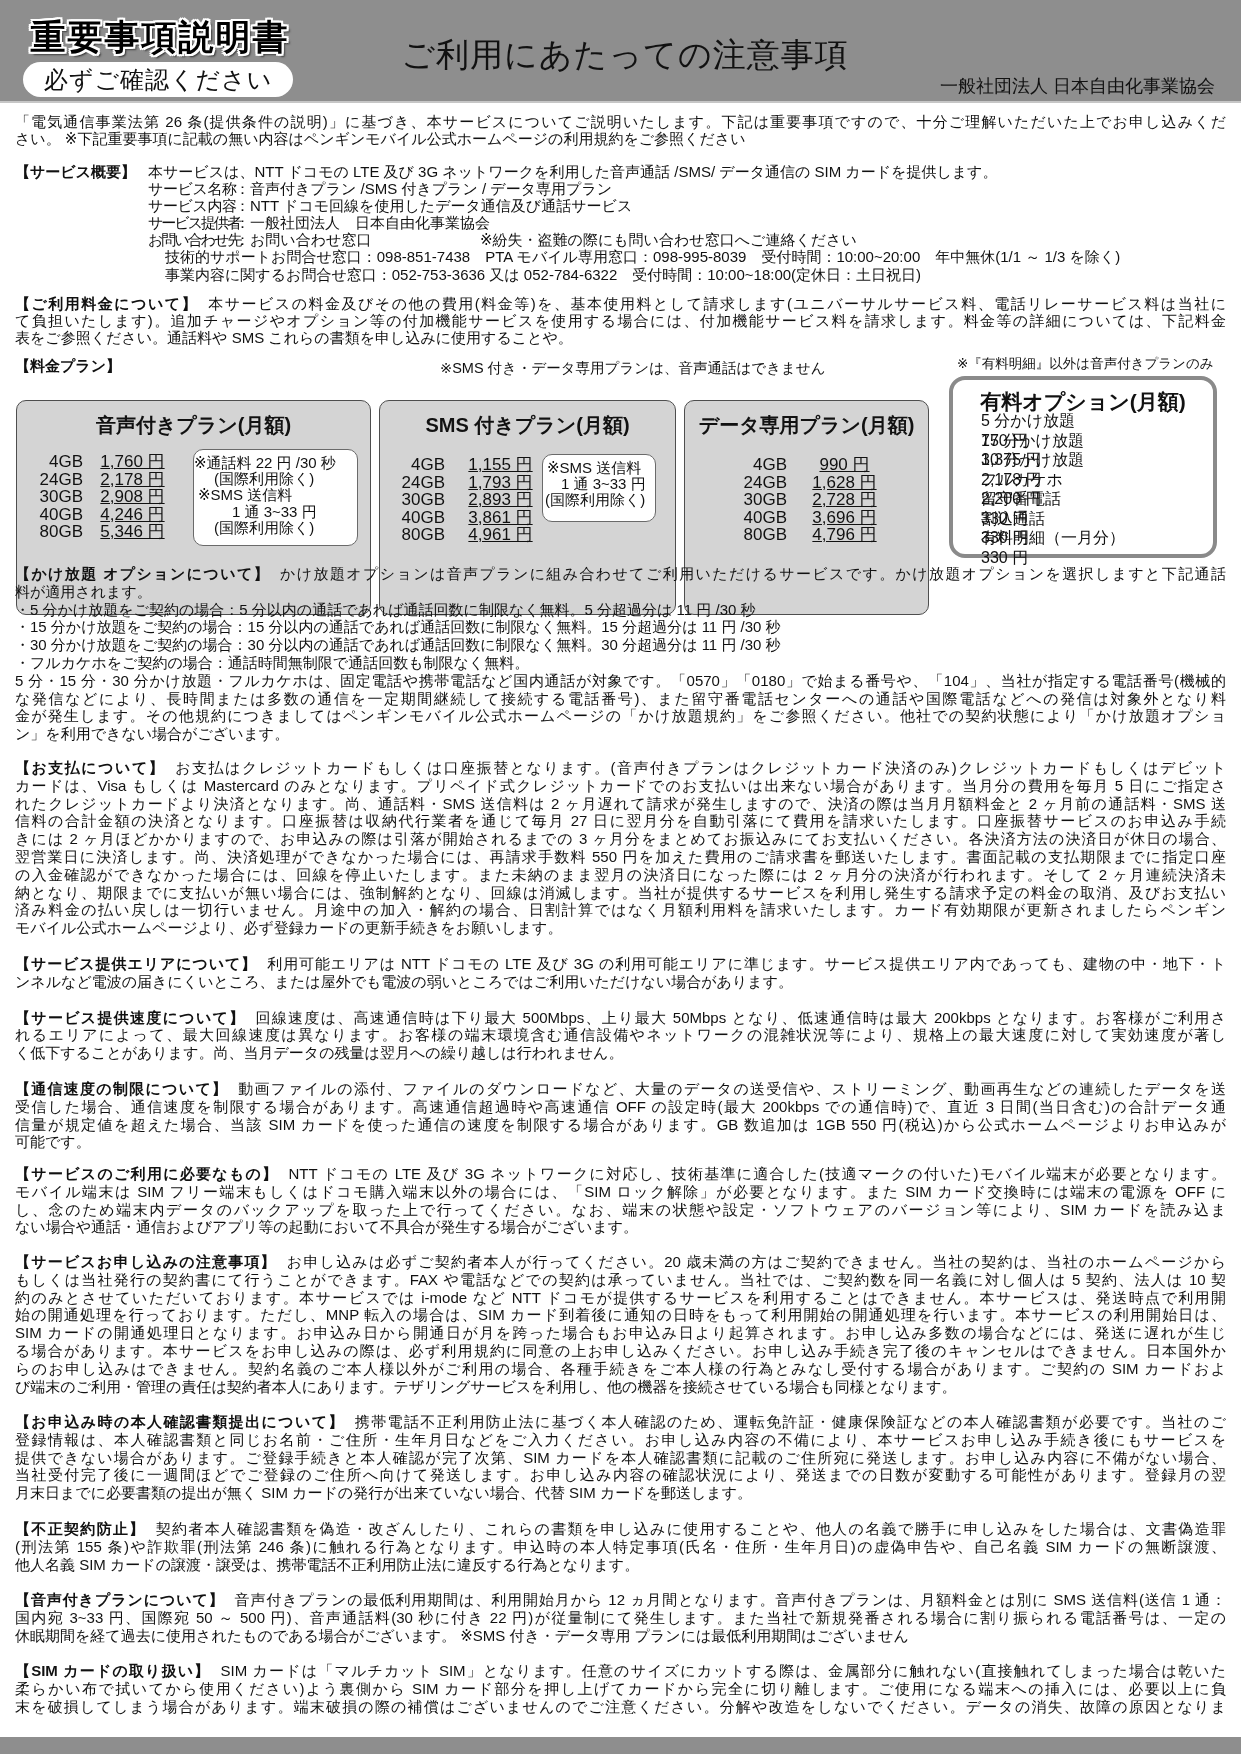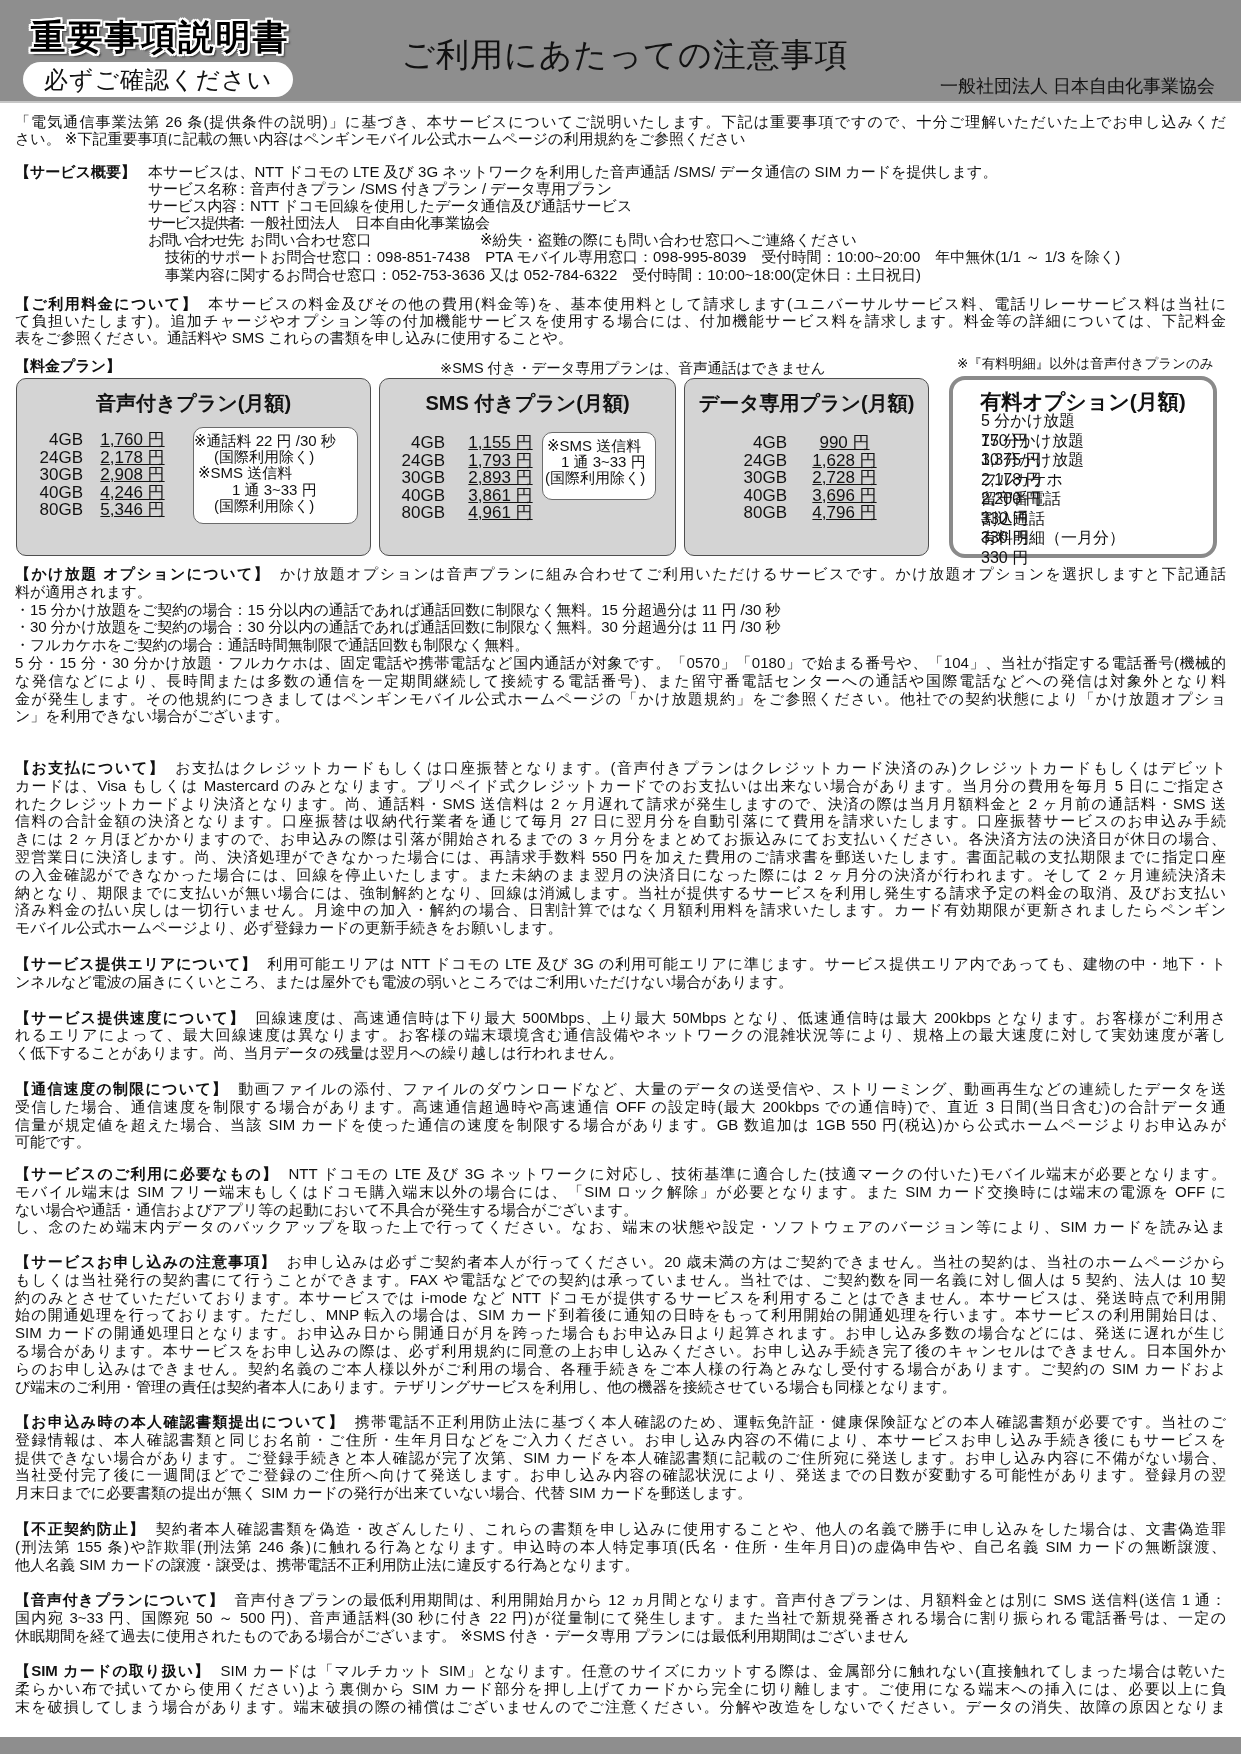--- a/index.html
+++ b/index.html
@@ -42,21 +42,21 @@
   }
   .ov-value-fixed { display: inline-block; width: 230px; }
   .ov-contact { padding-left: 150px; }
 
   
   .price-label { position: absolute; left: 15px; top: 357px; height: 17px; line-height: 17px; font-weight: bold; }
   .price-note-c { position: absolute; left: 440px; top: 360px; font-size: 14.5px; line-height: 17px; }
   .price-note-r { position: absolute; left: 957px; top: 355px; font-size: 13.5px; line-height: 17px; }
 
   .plan {
-    position: absolute; top: 378px; height: 178px; background: #d4d4d4;
+    position: absolute; top: 400px; height: 215px; background: #d4d4d4;
     border: 1px solid #4e4e4e; border-radius: 10px;
   }
   .plan-title {
     position: absolute; left: 0; right: 0; top: 12px; height: 24px; line-height: 24px;
     text-align: center; font-size: 20px; font-weight: bold; white-space: nowrap;
   }
   .rows { position: absolute; left: 0; }
   .row { height: 17.5px; line-height: 17.5px; font-size: 17px; white-space: nowrap; }
   .row .gb { display: inline-block; text-align: right; }
   .row .pr { display: inline-block; text-align: center; text-decoration: underline; }
@@ -187,20 +187,21 @@
     <div class="opt-row">
         <span>有料明細（一月分）</span>
         <span>330 円</span>
       </div>
   </div>
 </div>
 
 <div class="blk" style="top:565px">
   <div class="ln j"><span class="h">【かけ放題 オプションについて】</span><span>かけ放題オプションは音声プランに組み合わせてご利用いただけるサービスです。かけ放題オプションを選択しますと下記通話</span></div>
   <div class="ln">料が適用されます。</div>
+  <div class="ln">・5 分かけ放題をご契約の場合：5 分以内の通話であれば通話回数に制限なく無料。5 分超過分は 11 円 /30 秒</div>
   <div class="ln">・15 分かけ放題をご契約の場合：15 分以内の通話であれば通話回数に制限なく無料。15 分超過分は 11 円 /30 秒</div>
   <div class="ln">・30 分かけ放題をご契約の場合：30 分以内の通話であれば通話回数に制限なく無料。30 分超過分は 11 円 /30 秒</div>
   <div class="ln">・フルカケホをご契約の場合：通話時間無制限で通話回数も制限なく無料。</div>
   <div class="ln j">5 分・15 分・30 分かけ放題・フルカケホは、固定電話や携帯電話など国内通話が対象です。「0570」「0180」で始まる番号や、「104」、当社が指定する電話番号(機械的</div>
   <div class="ln j">な発信などにより、長時間または多数の通信を一定期間継続して接続する電話番号)、また留守番電話センターへの通話や国際電話などへの発信は対象外となり料</div>
   <div class="ln j">金が発生します。その他規約につきましてはペンギンモバイル公式ホームページの「かけ放題規約」をご参照ください。他社での契約状態により「かけ放題オプショ</div>
   <div class="ln">ン」を利用できない場合がございます。</div>
 </div>
 
 <div class="blk" style="top:759px">
@@ -230,22 +231,22 @@
 <div class="blk" style="top:1080px">
   <div class="ln j"><span class="h">【通信速度の制限について】</span><span>動画ファイルの添付、ファイルのダウンロードなど、大量のデータの送受信や、ストリーミング、動画再生などの連続したデータを送</span></div>
   <div class="ln j">受信した場合、通信速度を制限する場合があります。高速通信超過時や高速通信 OFF の設定時(最大 200kbps での通信時)で、直近 3 日間(当日含む)の合計データ通</div>
   <div class="ln j">信量が規定値を超えた場合、当該 SIM カードを使った通信の速度を制限する場合があります。GB 数追加は 1GB 550 円(税込)から公式ホームページよりお申込みが</div>
   <div class="ln">可能です。</div>
 </div>
 
 <div class="blk" style="top:1165px">
   <div class="ln j"><span class="h">【サービスのご利用に必要なもの】</span><span>NTT ドコモの LTE 及び 3G ネットワークに対応し、技術基準に適合した(技適マークの付いた)モバイル端末が必要となります。</span></div>
   <div class="ln j">モバイル端末は SIM フリー端末もしくはドコモ購入端末以外の場合には、「SIM ロック解除」が必要となります。また SIM カード交換時には端末の電源を OFF に</div>
+  <div class="ln j">し、念のため端末内データのバックアップを取った上で行ってください。なお、端末の状態や設定・ソフトウェアのバージョン等により、SIM カードを読み込ま</div>
   <div class="ln">ない場合や通話・通信およびアプリ等の起動において不具合が発生する場合がございます。</div>
-  <div class="ln j">し、念のため端末内データのバックアップを取った上で行ってください。なお、端末の状態や設定・ソフトウェアのバージョン等により、SIM カードを読み込ま</div>
 </div>
 
 <div class="blk" style="top:1253px">
   <div class="ln j"><span class="h">【サービスお申し込みの注意事項】</span><span>お申し込みは必ずご契約者本人が行ってください。20 歳未満の方はご契約できません。当社の契約は、当社のホームページから</span></div>
   <div class="ln j">もしくは当社発行の契約書にて行うことができます。FAX や電話などでの契約は承っていません。当社では、ご契約数を同一名義に対し個人は 5 契約、法人は 10 契</div>
   <div class="ln j">約のみとさせていただいております。本サービスでは i-mode など NTT ドコモが提供するサービスを利用することはできません。本サービスは、発送時点で利用開</div>
   <div class="ln j">始の開通処理を行っております。ただし、MNP 転入の場合は、SIM カード到着後に通知の日時をもって利用開始の開通処理を行います。本サービスの利用開始日は、</div>
   <div class="ln j">SIM カードの開通処理日となります。お申込み日から開通日が月を跨った場合もお申込み日より起算されます。お申し込み多数の場合などには、発送に遅れが生じ</div>
   <div class="ln j">る場合があります。本サービスをお申し込みの際は、必ず利用規約に同意の上お申し込みください。お申し込み手続き完了後のキャンセルはできません。日本国外か</div>
   <div class="ln j">らのお申し込みはできません。契約名義のご本人様以外がご利用の場合、各種手続きをご本人様の行為とみなし受付する場合があります。ご契約の SIM カードおよ</div>

